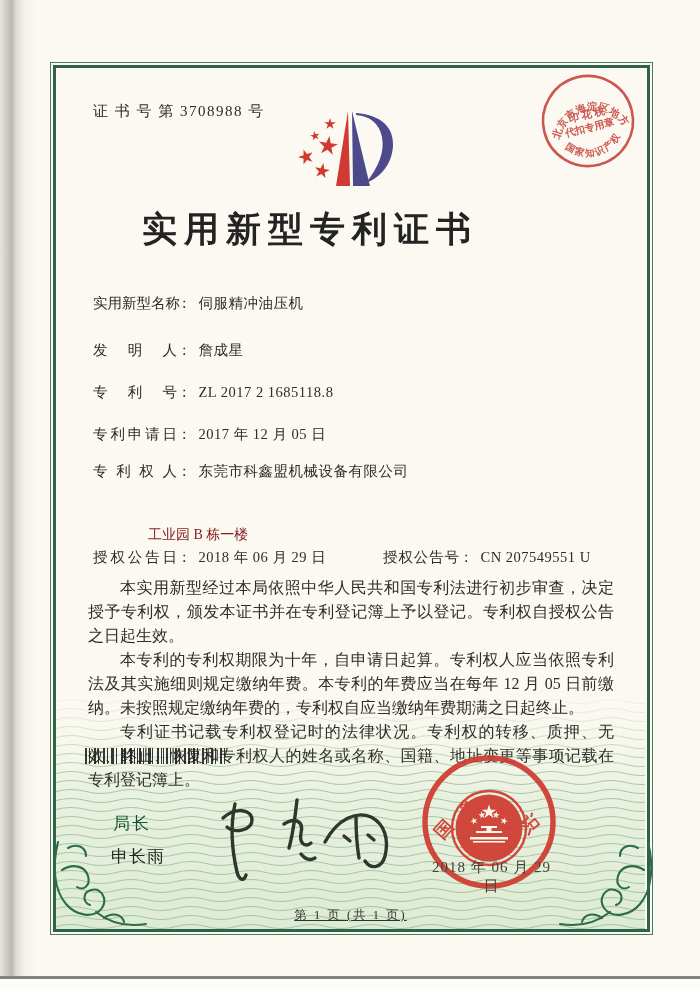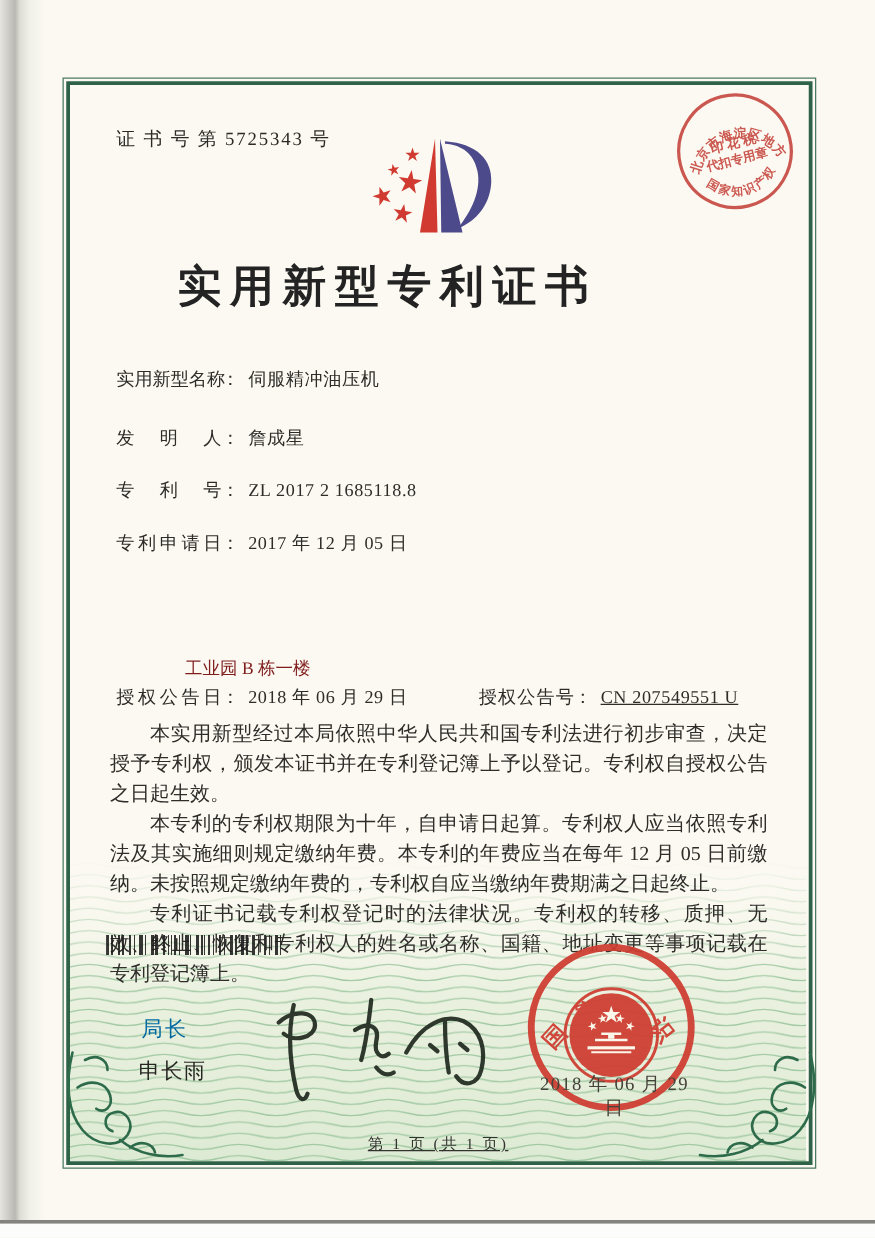--- a/index.html
+++ b/index.html
@@ -24,33 +24,33 @@
   .logo{position:absolute;left:270px;top:106px;z-index:4;}
   .tax-stamp{position:absolute;left:538px;top:71px;z-index:5;opacity:.88;}
   .title{position:absolute;left:0;top:206px;width:620px;text-align:center;font-size:35px;font-weight:700;
          letter-spacing:7px;color:#232323;z-index:4;}
 
   .frow{position:absolute;left:93px;font-size:14.5px;color:#2e2c29;z-index:4;white-space:nowrap;}
   .flabel{display:inline-block;width:84px;text-align:justify;text-align-last:justify;-moz-text-align-last:justify;vertical-align:top;}
   .fcolon{display:inline-block;margin-right:7px;}
   .fval{letter-spacing:.5px;margin-top:12px;}
   .addr2{position:absolute;left:148px;font-size:14px;color:#7f1d1d;z-index:4;}
-  .grant2{position:absolute;left:383px;font-size:14.5px;color:#2e2c29;z-index:4;white-space:nowrap;text-decoration:underline;}
+  .grant2{position:absolute;left:383px;font-size:14.5px;color:#2e2c29;z-index:4;white-space:nowrap;}
   .grant2 .flabel{width:76px;}
 
   .paras{position:absolute;left:88px;top:576px;width:526px;z-index:4;color:#2f2d2a;
          font-size:16px;line-height:24px;text-align:justify;}
   .paras p{margin:0;text-indent:2em;}
 
   .barcode{position:absolute;left:85px;top:748px;width:140px;height:16px;z-index:4;opacity:.88;
     background:
      repeating-linear-gradient(90deg,#1c1c1c 0px,#1c1c1c 2px,rgba(0,0,0,0) 2px,rgba(0,0,0,0) 4px,
        #1c1c1c 4px,#1c1c1c 5px,rgba(0,0,0,0) 5px,rgba(0,0,0,0) 9px),
      repeating-linear-gradient(90deg,#1c1c1c 0px,#1c1c1c 1px,rgba(0,0,0,0) 1px,rgba(0,0,0,0) 13px);}
-  .signer-title{position:absolute;left:113px;top:812px;font-size:17px;color:#0369a1;z-index:4;letter-spacing:2px;}
+  .signer-title{position:absolute;left:113px;top:812px;font-size:17px;color:#14532d;z-index:4;letter-spacing:2px;}
   .signer-name{position:absolute;left:111px;top:845px;font-size:17px;color:#262522;z-index:4;letter-spacing:1px;}
   .signature{position:absolute;left:205px;top:788px;z-index:4;}
   .seal{position:absolute;left:419px;top:752px;z-index:5;opacity:.93;}
   .seal-date{position:absolute;left:424px;top:858px;width:135px;text-align:center;font-size:15px;
              color:#454239;letter-spacing:1px;z-index:6;}
   .page-footer{position:absolute;left:50px;top:907px;width:601px;text-align:center;font-size:12.5px;
                color:#33322f;letter-spacing:2px;z-index:4;text-decoration:underline;}
 </style>
 </head>
 <body>
@@ -96,21 +96,21 @@
     <svg class="flourish br" width="100" height="95" viewBox="0 0 100 95">
       <g fill="none" stroke="#2e6b4a" stroke-width="2.1" stroke-linecap="round">
         <path d="M10 4 C 4 28 6 52 18 66 C 28 78 46 81 54 70 C 60 61 53 49 43 52 C 35 54 34 64 42 67"></path>
         <path d="M48 74 C 62 85 80 89 98 86"></path>
         <path d="M14 32 C 25 25 37 28 40 38 C 43 48 35 53 29 49"></path>
         <path d="M20 10 C 29 5 38 9 38 18"></path>
         <path d="M56 80 C 64 74 74 76 76 84"></path>
       </g>
     </svg>
 
-    <div class="cert-no">证 书 号 第 5725343 号</div>
+    <div class="cert-no">证 书 号 第 3708988 号</div>
 
     <svg class="logo" width="160" height="104" viewBox="0 0 160 104">
       <defs>
         <path id="star" d="M0,-1 L0.2245,-0.309 L0.951,-0.309 L0.363,0.118 L0.5878,0.809 L0,0.382 L-0.5878,0.809 L-0.363,0.118 L-0.951,-0.309 L-0.2245,-0.309 Z"></path>
       </defs>
       <polygon points="78,5 66,80 80,80" fill="#d03a30"></polygon>
       <polygon points="82,5 83,80 100,80" fill="#4d4a8c"></polygon>
       <path d="M86 7 C 112 9 124 22 123 40 C 122 58 111 71 96 77 C 108 62 115 46 112 31 C 109 17 100 10 86 9 Z" fill="#4d4a8c"></path>
       <use href="#star" transform="translate(60,18) scale(6)" fill="#d03a30"></use>
       <use href="#star" transform="translate(45,30) scale(5) rotate(-12)" fill="#d03a30"></use>
@@ -143,20 +143,23 @@
       <span class="flabel">实用新型名称</span><span class="fcolon">：</span><span class="fval">伺服精冲油压机</span>
     </div>
     <div class="frow" style="top:341px">
       <span class="flabel">发明人</span><span class="fcolon">：</span><span class="fval">詹成星</span>
     </div>
     <div class="frow" style="top:383px">
       <span class="flabel">专利号</span><span class="fcolon">：</span><span class="fval">ZL 2017 2 1685118.8</span>
     </div>
     <div class="frow" style="top:425px">
       <span class="flabel">专利申请日</span><span class="fcolon">：</span><span class="fval">2017 年 12 月 05 日</span>
+    </div>
+    <div class="frow" style="top:462px">
+      <span class="flabel">专利权人</span><span class="fcolon">：</span><span class="fval">东莞市科鑫盟机械设备有限公司</span>
     </div>
     <div class="addr2" style="top:526px">工业园 B 栋一楼</div>
     <div class="frow" style="top:548px">
       <span class="flabel">授权公告日</span><span class="fcolon">：</span><span class="fval">2018 年 06 月 29 日</span>
     </div>
     <div class="grant2" style="top:548px">
       <span class="flabel">授权公告号</span><span class="fcolon">：</span><span class="fval">CN 207549551 U</span>
     </div>
 
     <div class="paras">

